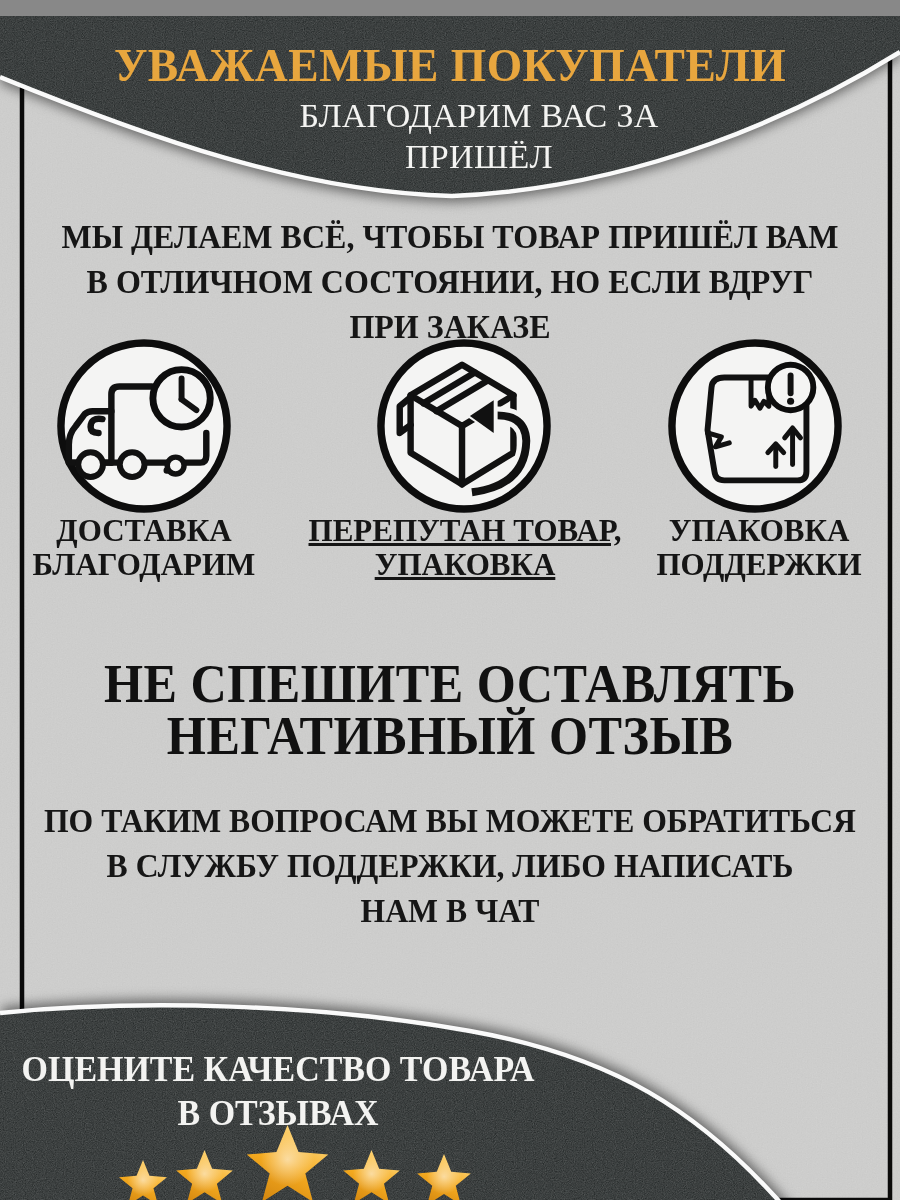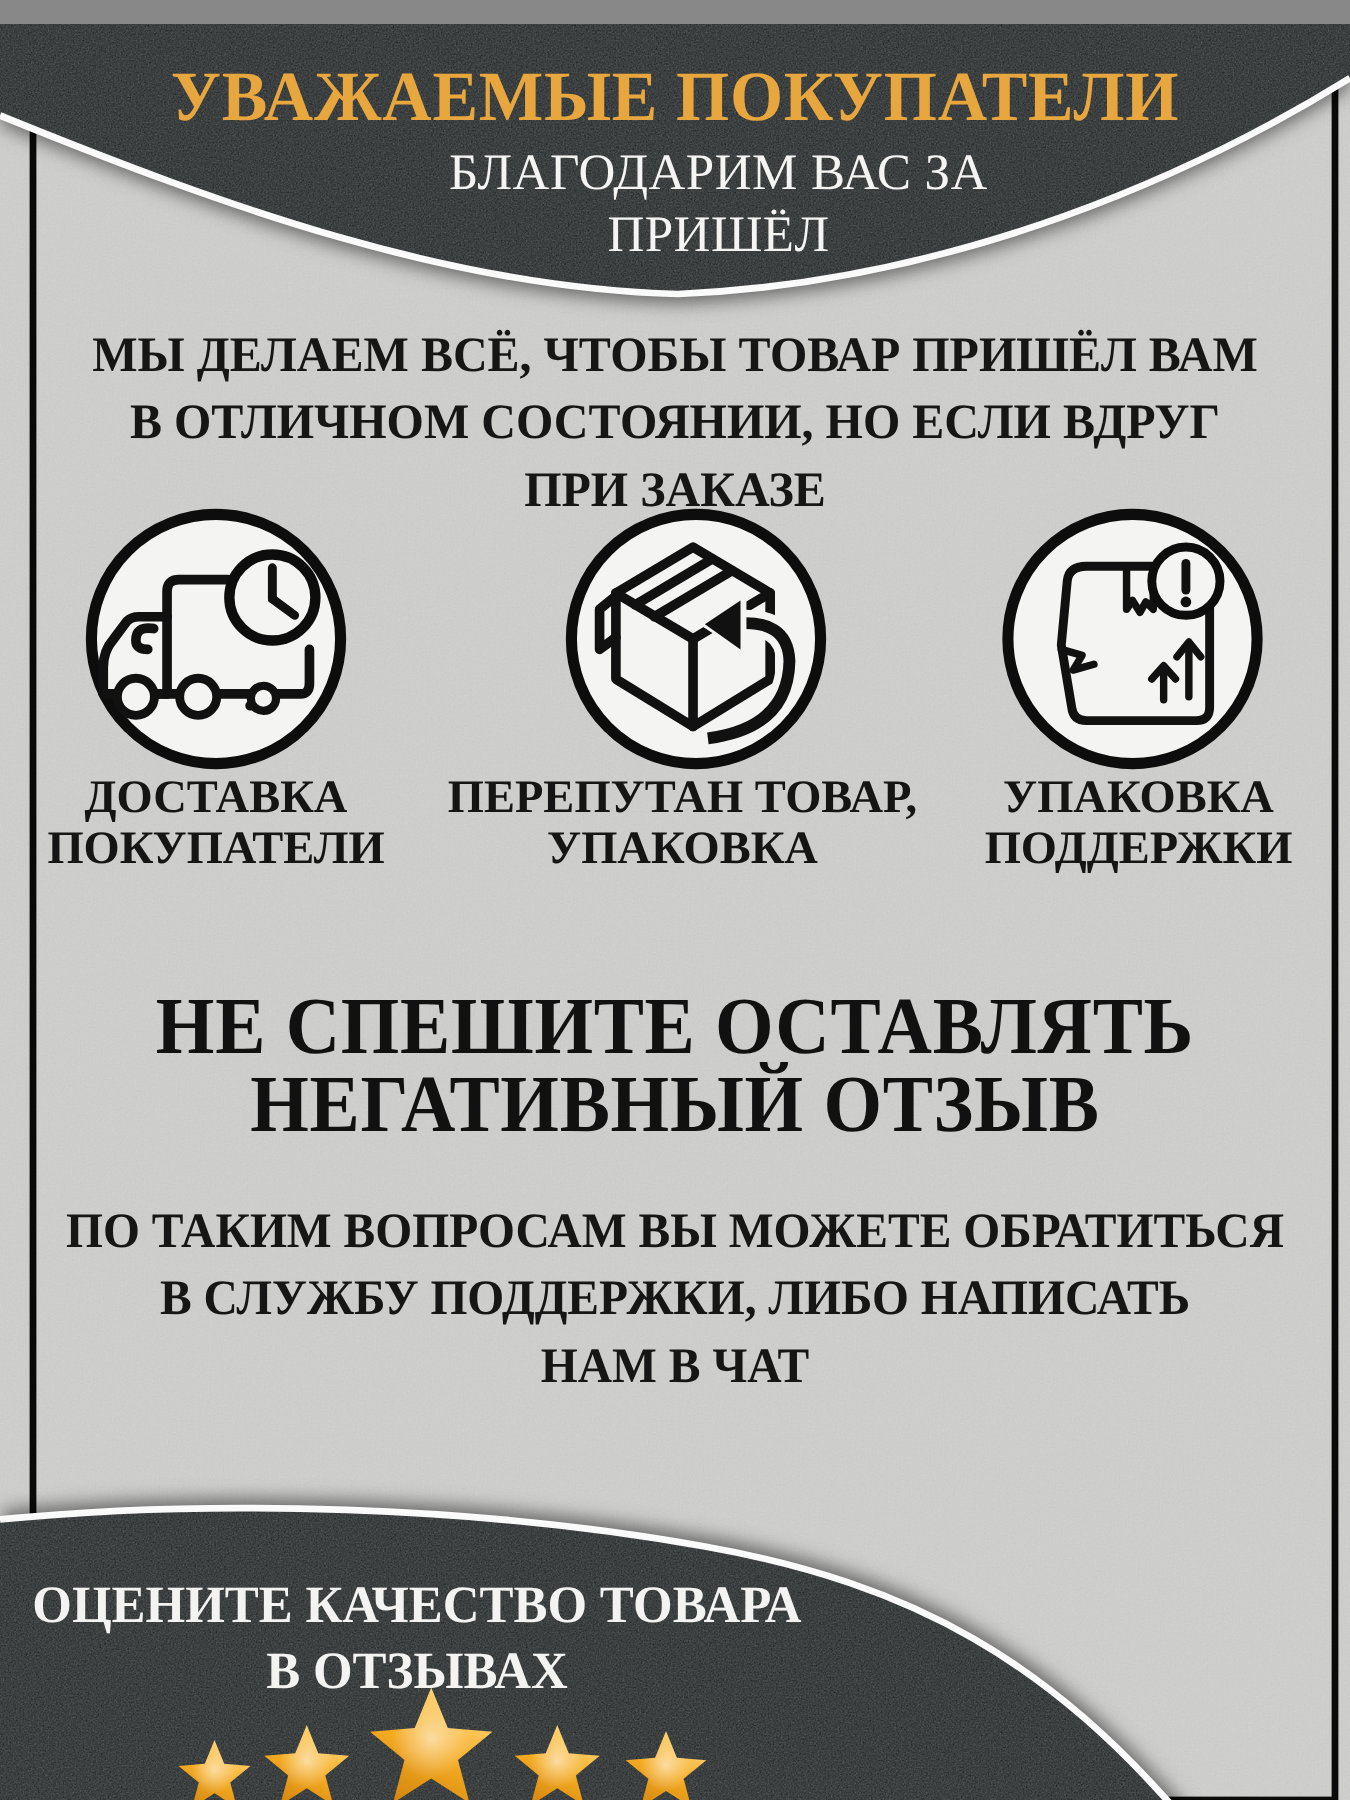--- a/index.html
+++ b/index.html
@@ -14,21 +14,21 @@
   svg{display:block;}
   
   .center{left:0;width:900px;text-align:center;}
   .gold-title{top:22px;font-size:47px;font-weight:bold;color:#E8A63E;letter-spacing:.5px;transform:scaleX(.97);}
   .white-sub{top:79px;font-size:34px;line-height:41px;font-weight:normal;color:#f4f4f2;letter-spacing:.3px;padding-left:29px;}
   .intro{top:199px;font-size:33px;line-height:45px;font-weight:bold;color:#161616;transform:scaleX(.97);}
   .warning{top:642px;font-size:54px;line-height:52px;font-weight:bold;color:#111;transform:scaleX(.93);letter-spacing:.5px;}
   .support{top:783px;font-size:33px;line-height:45px;font-weight:bold;color:#161616;transform:scaleX(.96);}
   .issue-label{font-size:31px;line-height:34px;font-weight:bold;color:#151515;text-align:center;top:498px;}
   .lbl1{left:8px;width:272px;}
-  .lbl2{left:288px;width:334px;}
+  .lbl2{left:298px;width:334px;text-decoration:underline;}
   .lbl3{left:628px;width:262px;text-align:center;}
   .footer-text{top:1032px;left:0;width:556px;text-align:center;font-size:35px;line-height:44px;font-weight:bold;color:#f3f3f1;transform:scaleX(.97);}
   
   .icon-wrap{top:321px;width:178px;height:178px;}
   .ic1{left:55px;} .ic2{left:375px;} .ic3{left:666px;}
   
   .star{
     position:absolute;
     background:
       radial-gradient(circle at 50% 42%, rgba(255,255,255,.55), rgba(255,255,255,0) 42%),
@@ -155,21 +155,21 @@
           <path d="M120,102 L128,92 L136,102"></path>
       </g>
       <circle cx="126" cy="51" r="23" fill="#f4f4f3" stroke="#0d0d0d" stroke-width="6"></circle>
       <path d="M126,39 V57" fill="none" stroke="#111" stroke-width="6" stroke-linecap="round"></path>
       <circle cx="126" cy="65" r="3.6" fill="#111"></circle>
     </svg>
   </div>
 
   <div class="abs issue-label lbl1">
     <div>ДОСТАВКА</div>
-    <div>ПОКУПАТЕЛИ</div>
+    <div>БЛАГОДАРИМ</div>
   </div>
   <div class="abs issue-label lbl2">
     <div>ПЕРЕПУТАН ТОВАР,</div>
     <div>УПАКОВКА</div>
   </div>
   <div class="abs issue-label lbl3">
     <div>УПАКОВКА</div>
     <div>ПОДДЕРЖКИ</div>
   </div>
 

